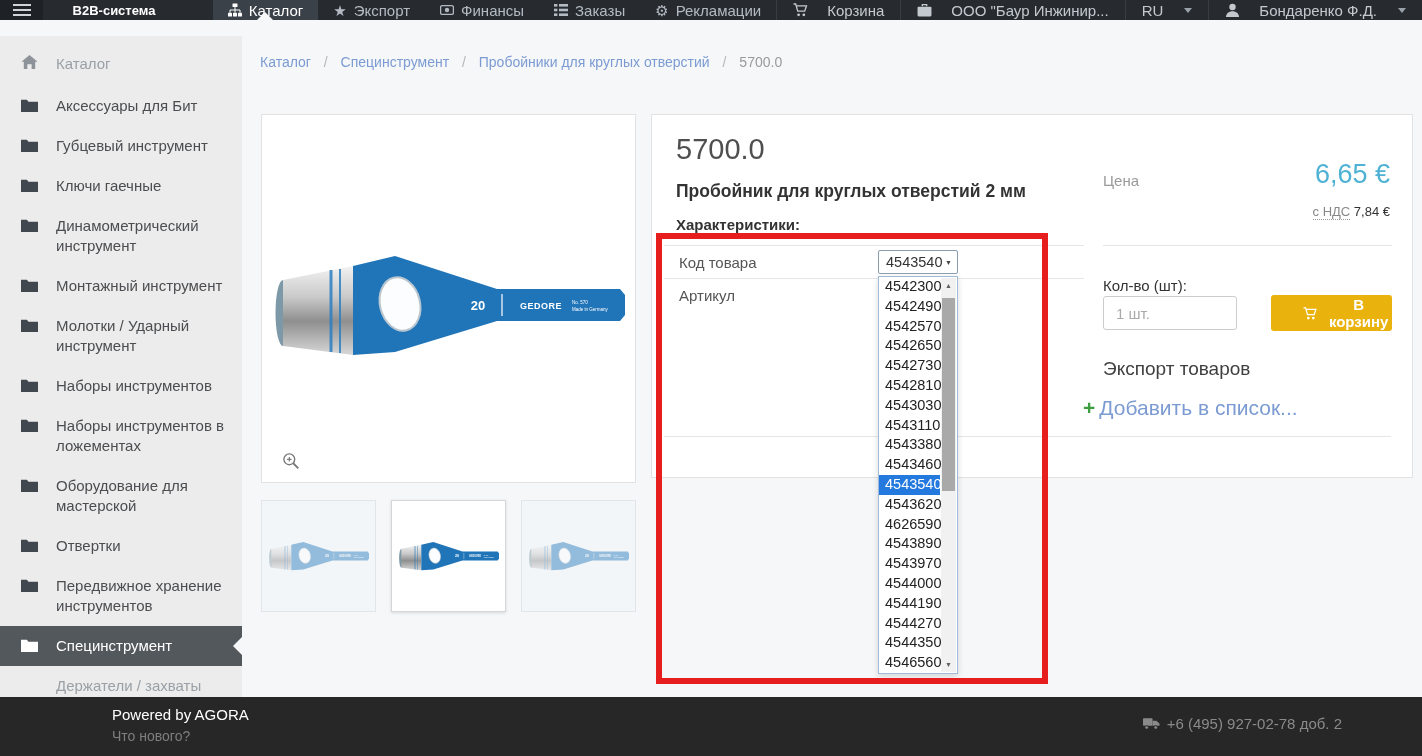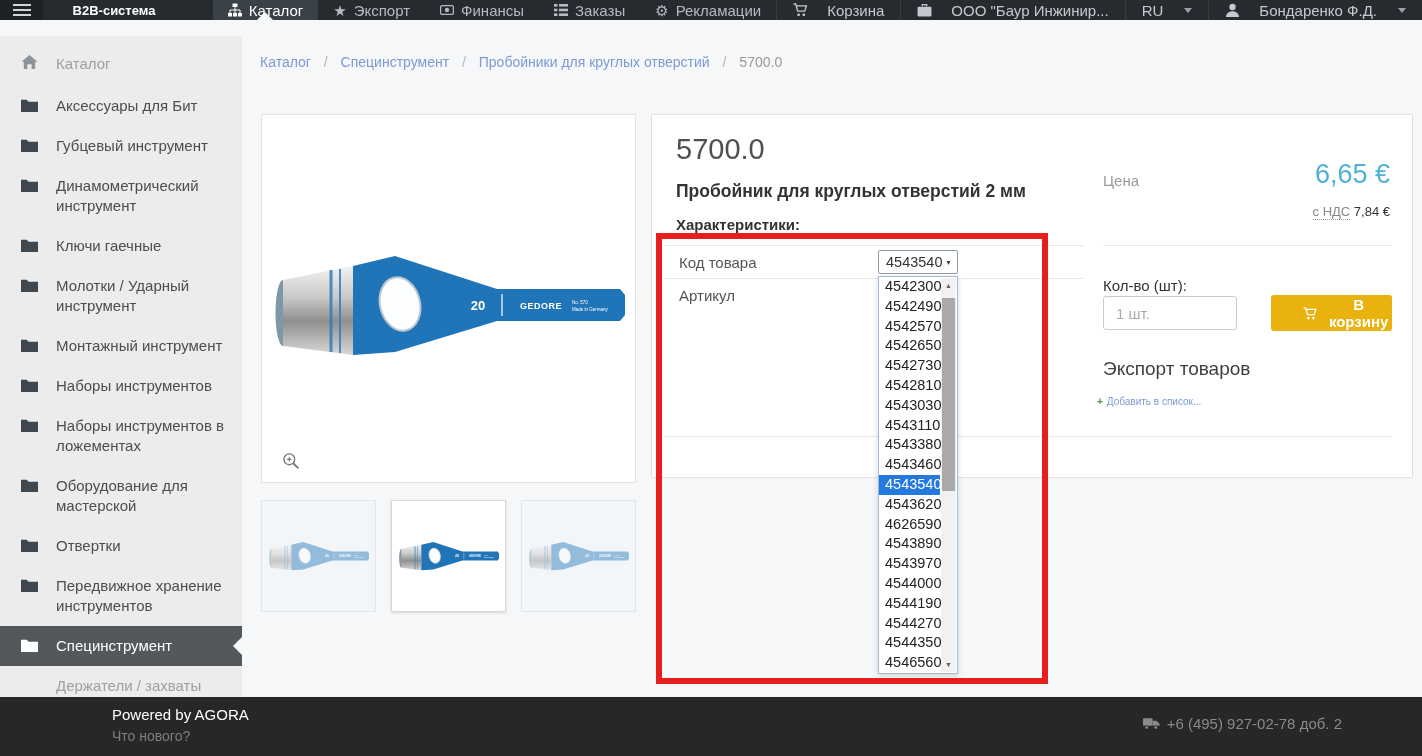--- a/index.html
+++ b/index.html
@@ -63,21 +63,21 @@
   .price-label { position:absolute; left:451px; top:57px; font-size:15px; color:#9a9a9a; }
   .price-value { position:absolute; right:22px; top:44px; font-size:27px; color:#4fb2d5; }
   .vat-line { position:absolute; right:22px; top:89px; font-size:13px; color:#333; }
   .vat-line .vat-label { color:#888; border-bottom:1px dotted #999; cursor:pointer; }
   .qty-label { position:absolute; left:451px; top:162px; font-size:15px; color:#333; }
   .qty-input { position:absolute; left:451px; top:181px; width:134px; height:34px; border:1px solid #ccc; border-radius:3px; padding:13px 12px; font-size:15px; color:#333; font-family:inherit; background:#fff; }
   .qty-input::placeholder { color:#aaa; }
   .cart-btn { position:absolute; right:20px; top:180px; width:121px; height:36px; background:#e9b20c; border:none; border-radius:3px; color:#fff; font-size:15px; font-weight:bold; font-family:inherit; display:flex; align-items:center; justify-content:center; gap:8px; cursor:pointer;padding-left:32px; }
   .cart-btn svg { width:16px; height:15px; fill:#fff; }
   .export-title { position:absolute; left:451px; top:243px; font-size:19px; color:#3f3f3f; }
-  .add-list { position:absolute; left:445px; top:281px; font-size:10px; color:#7b9bd2; cursor:pointer; }
+  .add-list { position:absolute; left:431px; top:281px; font-size:21px; color:#7b9bd2; cursor:pointer; }
   .add-list .plus { color:#3f9e3f; font-weight:bold; margin-right:4px; }
 
   
   .select-box { position:absolute; left:636px; top:214px; width:80px; height:24px; background:#fff; border:1px solid #8b9dae; border-radius:2px; display:flex; align-items:center; justify-content:space-between; padding:0 5px 0 7px; font-size:14.5px; color:#333; cursor:pointer; z-index:42; }
   .select-box .sel-caret { font-size:7px; color:#444; }
   .opt-list { position:absolute; left:636px; top:240px; width:80px; height:398px; background:#fff; border:1px solid #a3bbda; box-shadow:0 2px 6px rgba(0,0,0,.15); z-index:41; padding-right:17px; overflow:hidden; }
   .opt { height:19.8px; line-height:19.8px; padding-left:6px; font-size:14.5px; color:#222; cursor:pointer; white-space:nowrap; }
   .opt.selected { background:#2379dd; color:#fff; }
   .sbar { position:absolute; right:1px; top:1px; bottom:1px; width:15px; background:#f1f1f1; }
   .sb-btn { position:absolute; left:0; width:15px; height:15px; background:#f1f1f1; color:#606060; font-size:7px; line-height:15px; text-align:center; cursor:pointer; }
@@ -232,51 +232,51 @@
       <span>Губцевый инструмент</span>
     </div>
 
     <div class="side-item type-category">
       
       <span class="ic folder-ic">
         <svg viewBox="0 0 16 13">
           <path d="M0 1.5h5.5L7 3.5h9V13H0z" fill="currentColor"></path>
         </svg>
       </span>
+      <span>Ключи гаечные</span>
+    </div>
+
+    <div class="side-item type-category">
+      
+      <span class="ic folder-ic">
+        <svg viewBox="0 0 16 13">
+          <path d="M0 1.5h5.5L7 3.5h9V13H0z" fill="currentColor"></path>
+        </svg>
+      </span>
       <span>Динамометрический инструмент</span>
     </div>
 
     <div class="side-item type-category">
       
       <span class="ic folder-ic">
         <svg viewBox="0 0 16 13">
           <path d="M0 1.5h5.5L7 3.5h9V13H0z" fill="currentColor"></path>
         </svg>
       </span>
-      <span>Ключи гаечные</span>
+      <span>Монтажный инструмент</span>
     </div>
 
     <div class="side-item type-category">
       
       <span class="ic folder-ic">
         <svg viewBox="0 0 16 13">
           <path d="M0 1.5h5.5L7 3.5h9V13H0z" fill="currentColor"></path>
         </svg>
       </span>
       <span>Молотки / Ударный инструмент</span>
-    </div>
-
-    <div class="side-item type-category">
-      
-      <span class="ic folder-ic">
-        <svg viewBox="0 0 16 13">
-          <path d="M0 1.5h5.5L7 3.5h9V13H0z" fill="currentColor"></path>
-        </svg>
-      </span>
-      <span>Монтажный инструмент</span>
     </div>
 
     <div class="side-item type-category">
       
       <span class="ic folder-ic">
         <svg viewBox="0 0 16 13">
           <path d="M0 1.5h5.5L7 3.5h9V13H0z" fill="currentColor"></path>
         </svg>
       </span>
       <span>Наборы инструментов</span>

